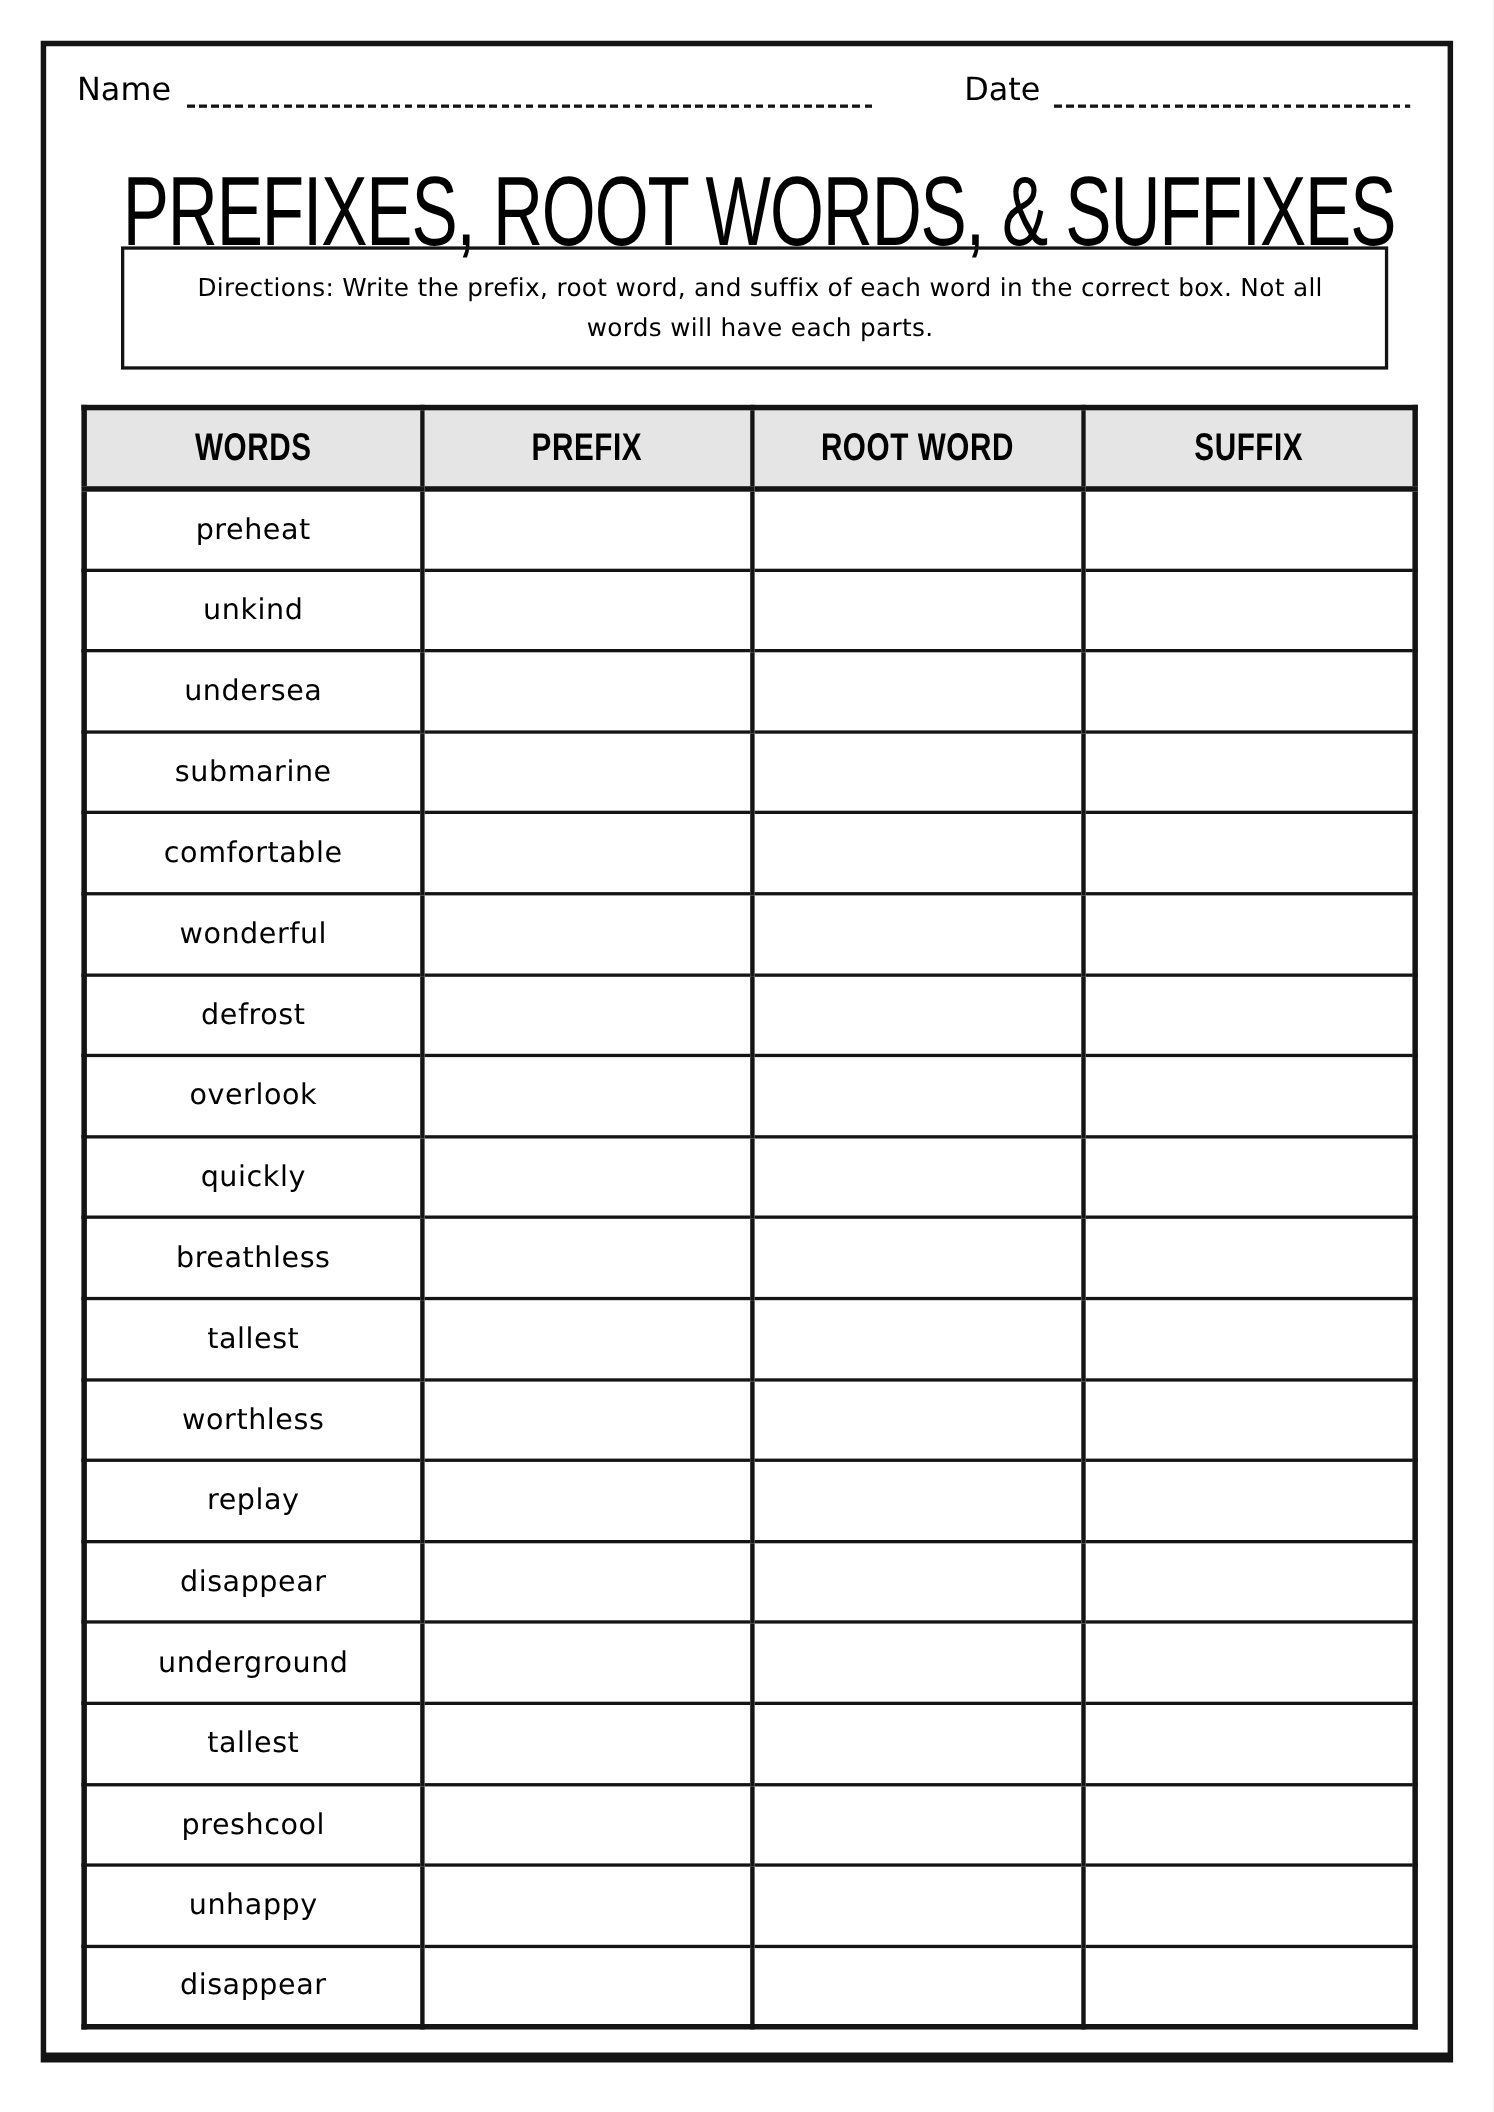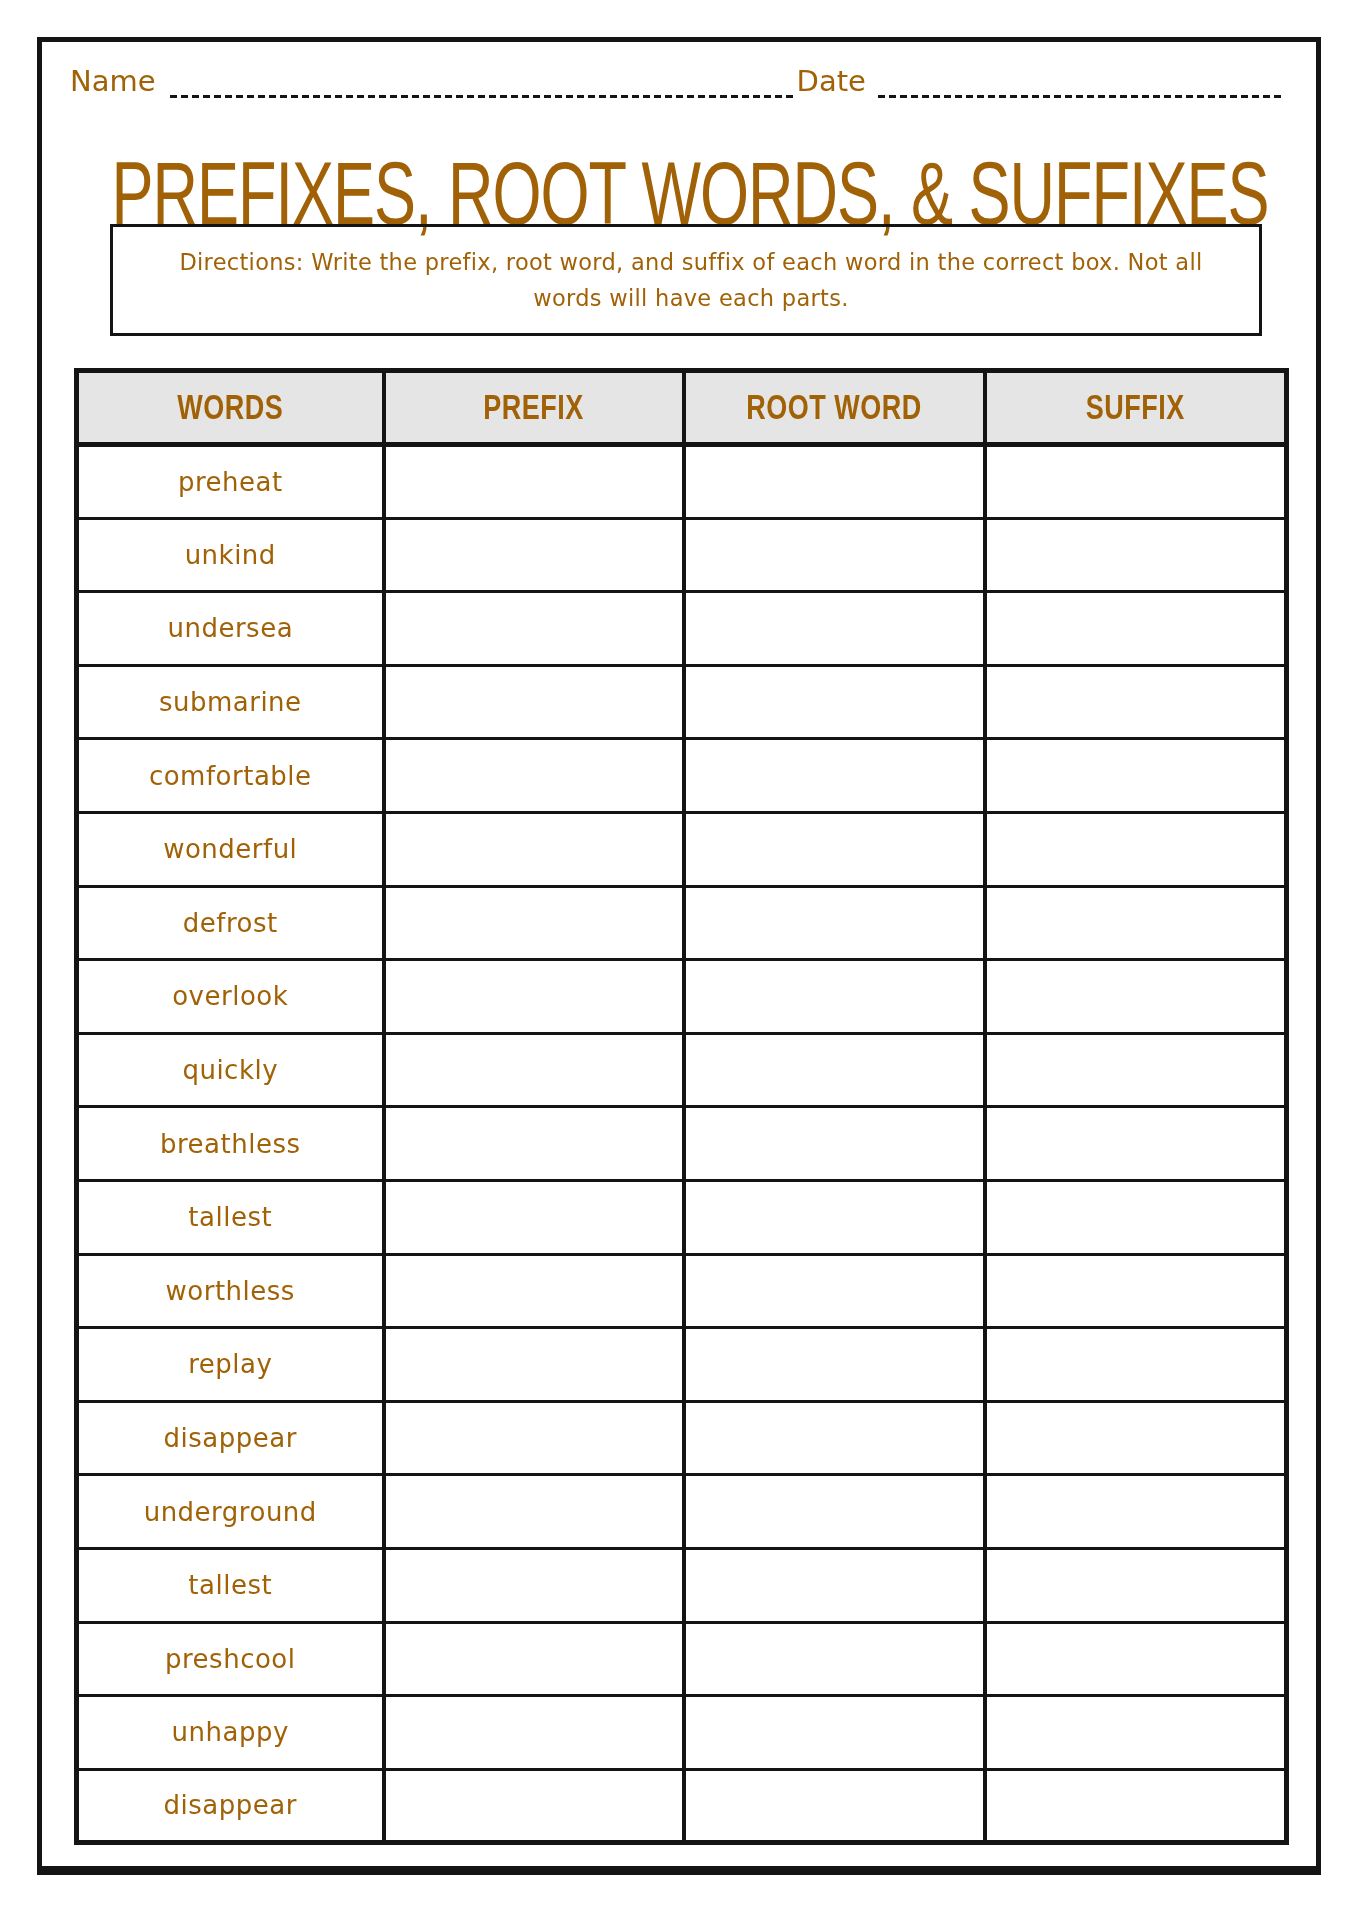--- a/index.html
+++ b/index.html
@@ -2,21 +2,21 @@
 <html style="--ink: #141414; --header-bg: #e5e5e5;"><head>
 <meta charset="utf-8">
 <style>
   html,body{margin:0;padding:0;background:#d8d8d8;}
   .page{
     position:relative;
     width:1358px;height:1920px;
     margin:0 auto;
     background:#ffffff;
     font-family:"DejaVu Sans","Liberation Sans",sans-serif;
-    color:#a16207;
+    color:#000000;
     overflow:hidden;
   }
   .frame{
     position:absolute;
     left:37px;top:37px;
     width:1284px;height:1838px;
     border:5px solid var(--ink);
     border-bottom-width:9px;
     box-sizing:border-box;
     pointer-events:none;
@@ -28,21 +28,21 @@
     font-size:29px;
   }
   .fill-line{
     height:26px;
     background-image:repeating-linear-gradient(to right,var(--ink) 0 7px,transparent 7px 11px);
     background-size:100% 3px;
     background-position:0 bottom;
     background-repeat:no-repeat;
   }
   .name-line{width:627px;margin-left:14px;}
-  .date-label{}
+  .date-label{margin-left:80px;}
   .date-line{flex:1;margin-left:12px;}
   .title{
     position:absolute;
     left:11px;top:98px;width:100%;height:110px;
     text-align:center;
     font-family:"Liberation Sans",sans-serif;
     font-weight:400;
     font-size:63px;
     letter-spacing:-1px;
     line-height:110px;

